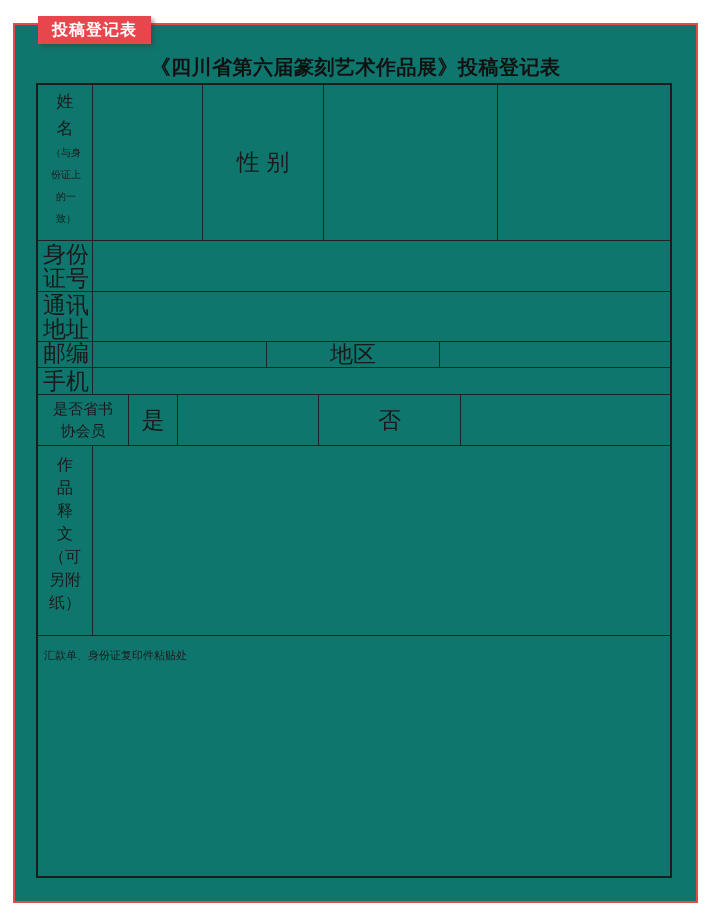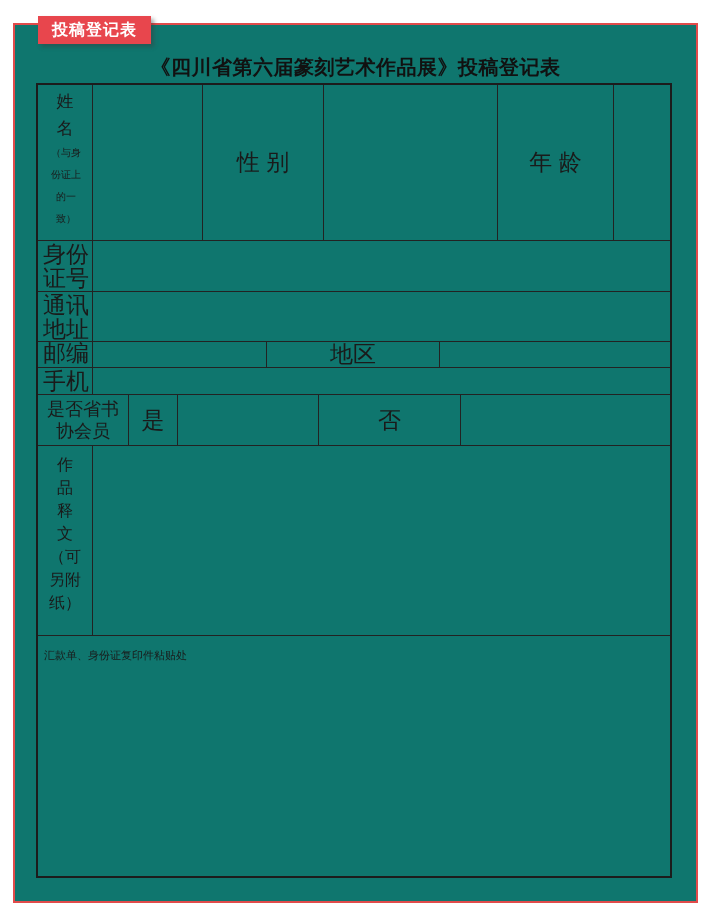--- a/index.html
+++ b/index.html
@@ -102,21 +102,21 @@
   }
   .name-main { font-size: 17px; line-height: 27px; white-space: pre-line; }
   .name-note { font-size: 10px; line-height: 22px; white-space: pre-line; padding-left: 2px; }
 
   
   .member-lbl {
     display: flex;
     align-items: center;
     justify-content: center;
     text-align: center;
-    font-size: 18px;
+    font-size: 15px;
     line-height: 22px;
     white-space: pre-line;
   }
 
   
   .artwork-lbl {
     display: flex;
     align-items: flex-start;
     justify-content: center;
     padding-top: 7px;
@@ -148,21 +148,20 @@
           <span class="name-main">姓
 名</span>
           <span class="name-note">（与身
 份证上
 的一
 致）</span>
         </div>
         <div class="c" style="width:110px"></div>
         <div class="c center-cell lbl" style="width:121px">性 别</div>
         <div class="c" style="width:174px"></div>
-        <div class="c center-cell lbl" style="width:116px">年 龄</div>
         <div class="c last"></div>
       </div>
 
       <div class="row r2">
         <div class="c w-label left-lbl lbl">身份
 证号</div>
         <div class="c last"></div>
       </div>
 
       <div class="row r3">

